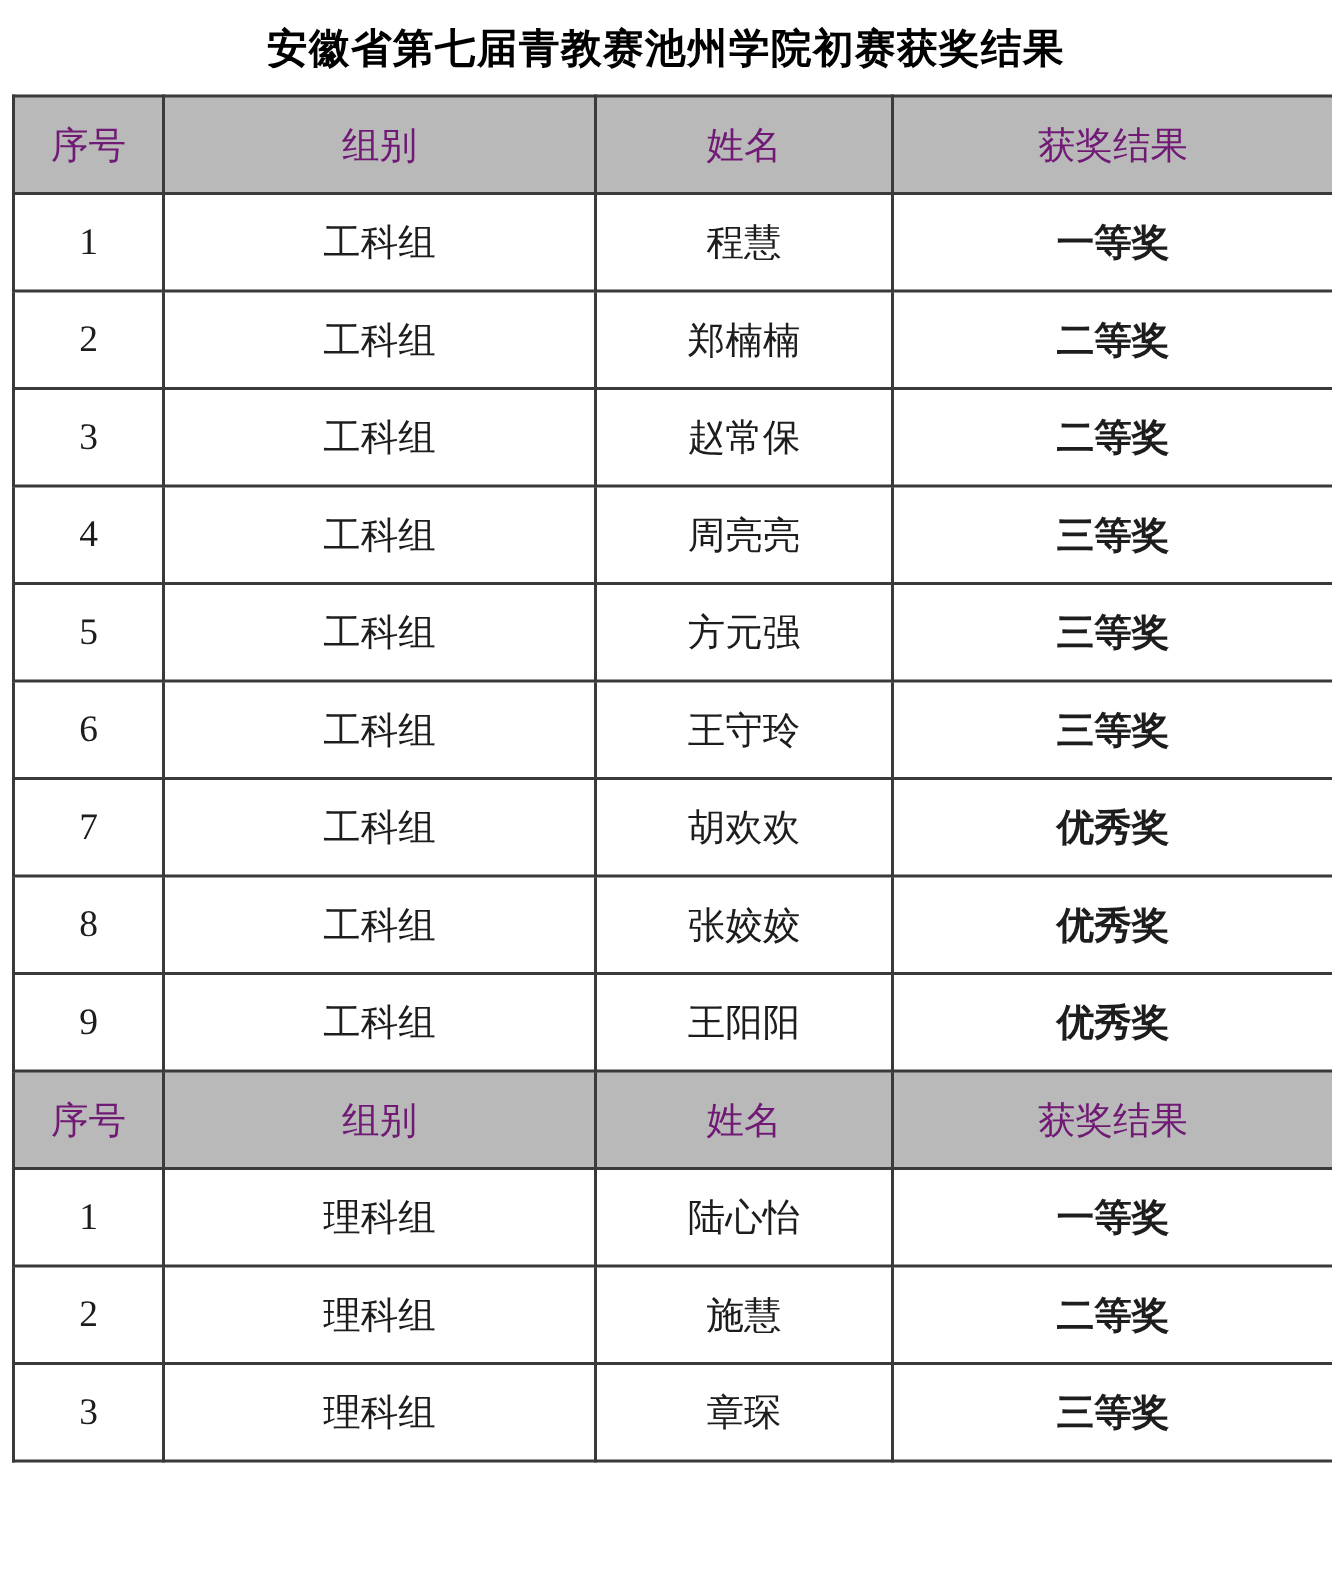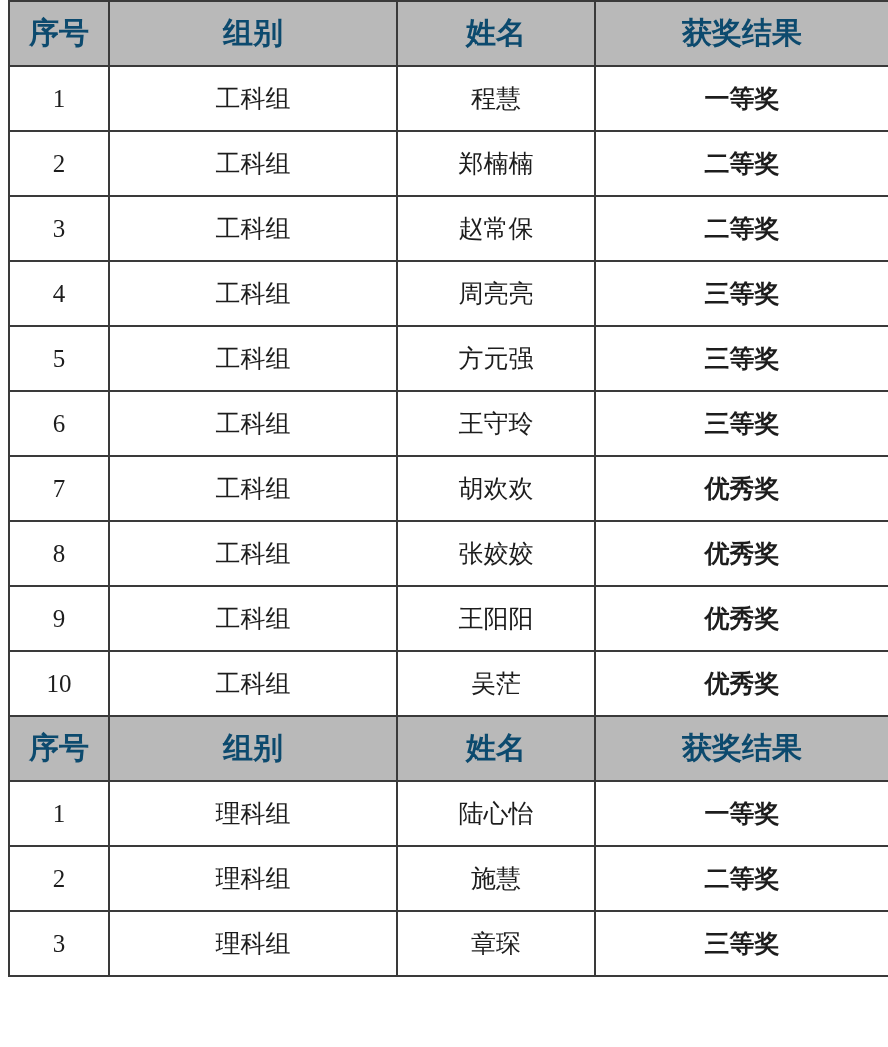--- a/index.html
+++ b/index.html
@@ -39,34 +39,35 @@
     text-align: center;
     vertical-align: middle;
     font-size: 25px;
     height: 63px;
     padding: 0;
     color: #1d1d1d;
     font-family: "Liberation Serif", "DejaVu Serif", serif;
   }
   tr.header-row td {
     background: #b9b9b9;
-    font-weight: bold;
-    font-size: 30px;
-    color: #0c4a6e;
+    font-weight: normal;
+    font-size: 25px;
+    color: #701a75;
   }
   td.col-idx { width: 98px; }
   td.col-group { width: 286px; margin-left: 20px; }
   td.col-name { width: 196px; }
   td.col-result { width: 292px; font-weight: bold; }
 </style>
 </head>
 <body>
 
 <div class="page">
 
+  <div class="doc-title">安徽省第七届青教赛池州学院初赛获奖结果</div>
 
   <table class="award-table">
     <tbody>
 
       <tr class="header-row">
         <td class="col-idx">序号</td>
         <td class="col-group">组别</td>
         <td class="col-name">姓名</td>
         <td class="col-result">获奖结果</td>
       </tr>
@@ -118,26 +119,20 @@
         <td class="col-group">工科组</td>
         <td class="col-name">张姣姣</td>
         <td class="col-result">优秀奖</td>
       </tr>
       <tr>
         <td class="col-idx">9</td>
         <td class="col-group">工科组</td>
         <td class="col-name">王阳阳</td>
         <td class="col-result">优秀奖</td>
       </tr>
-      <tr>
-        <td class="col-idx">10</td>
-        <td class="col-group">工科组</td>
-        <td class="col-name">吴茫</td>
-        <td class="col-result">优秀奖</td>
-      </tr>
 
       <tr class="header-row">
         <td class="col-idx">序号</td>
         <td class="col-group">组别</td>
         <td class="col-name">姓名</td>
         <td class="col-result">获奖结果</td>
       </tr>
 
       <tr>
         <td class="col-idx">1</td>

